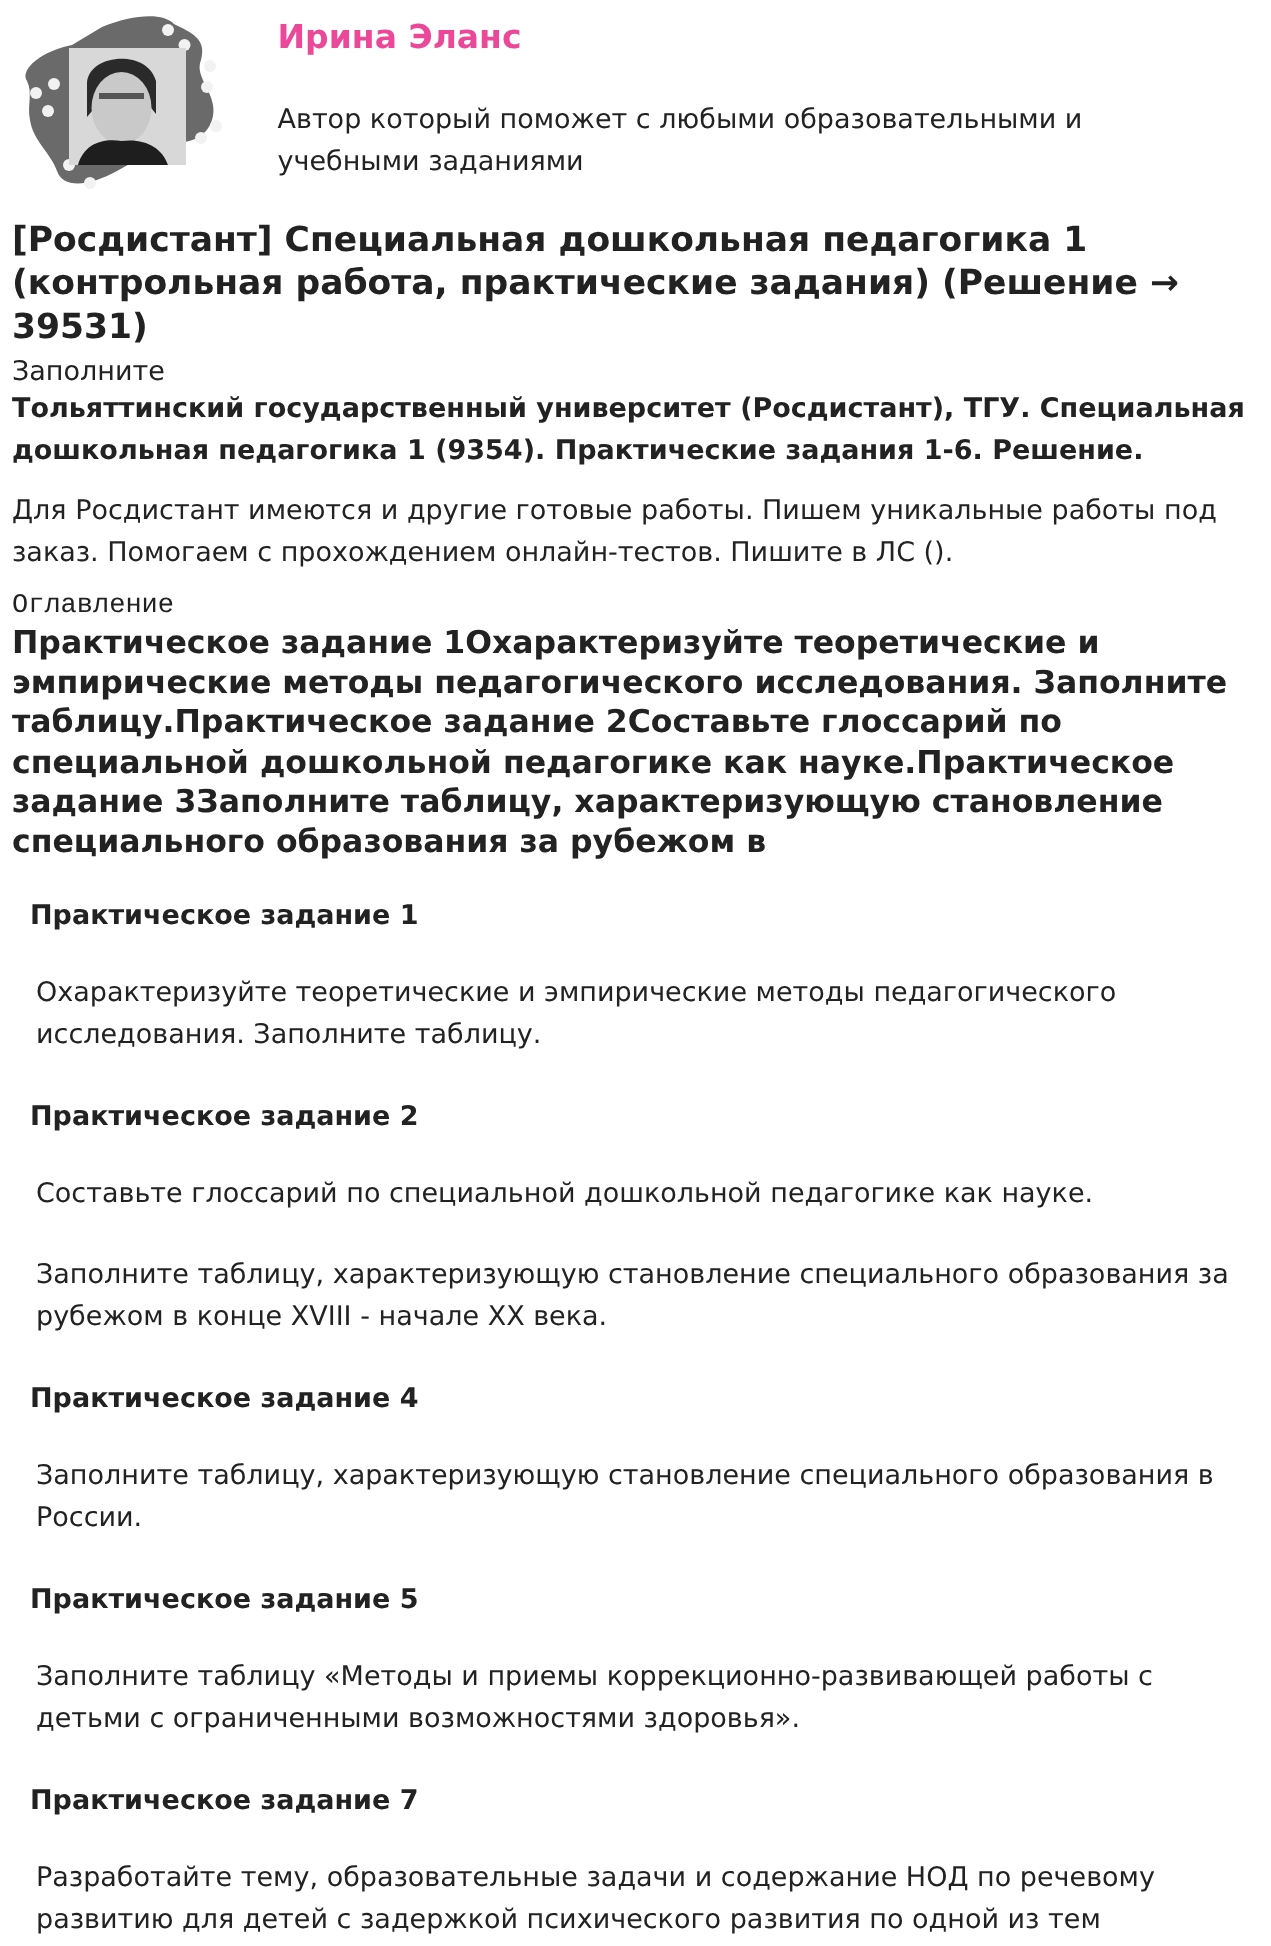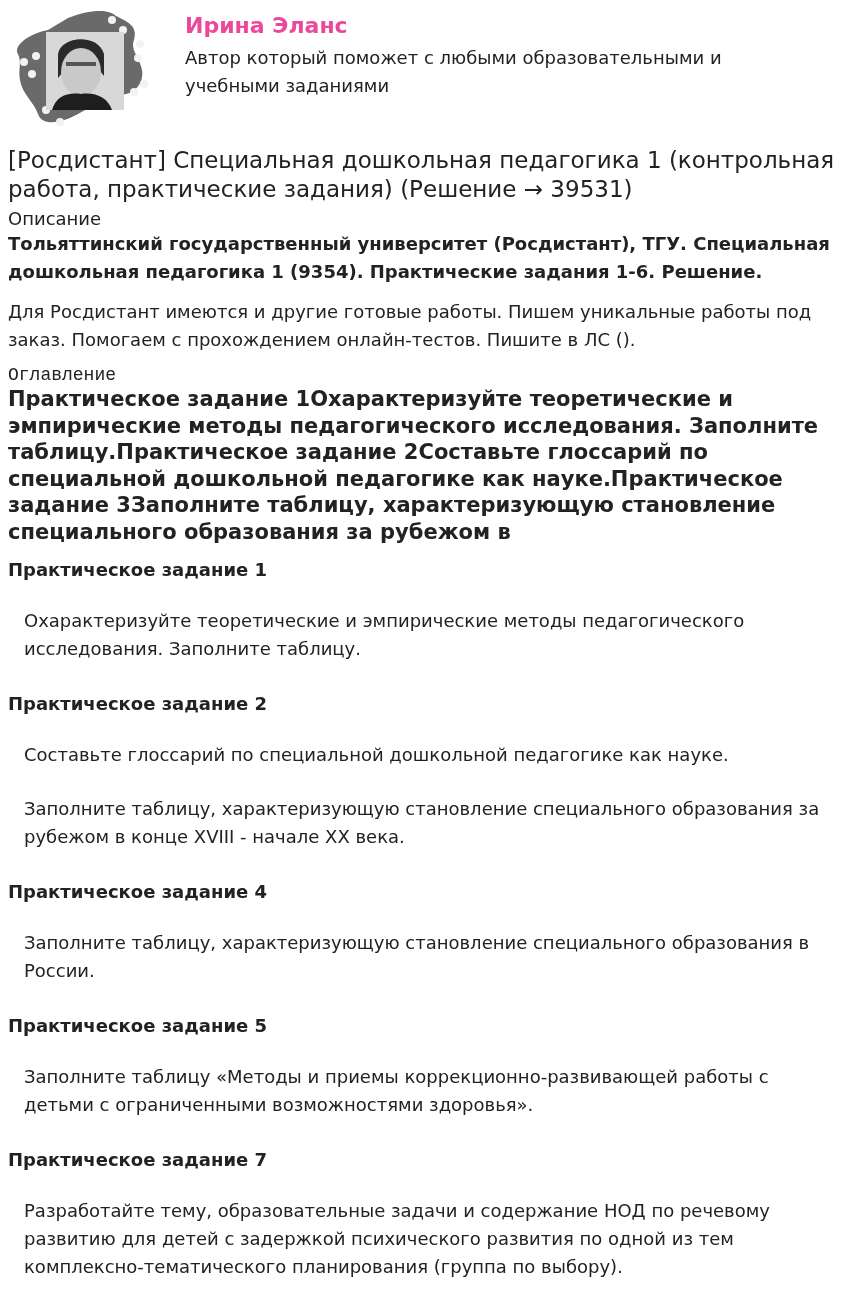--- a/index.html
+++ b/index.html
@@ -35,36 +35,36 @@
       top: 12px;
       font-size: 22px;
       font-weight: bold;
       color: #ec4899;
       line-height: 28px;
       white-space: nowrap;
     }
     .author-desc {
       position: absolute;
       left: 185px;
-      top: 44px;
+      top: 66px;
       width: 620px;
       font-size: 18px;
       line-height: 28px;
       color: #222222;
     }
     .content {
       position: absolute;
       left: 8px;
       top: 146px;
       width: 832px;
     }
     .doc-title {
       font-size: 23px;
       line-height: 29px;
-      font-weight: normal;
+      font-weight: bold;
       color: #222222;
       margin: 0;
     }
     .section-label {
       font-size: 18px;
       line-height: 22px;
       color: #222222;
       margin: 0;
     }
     .label-desc { margin-top: 4px; }
@@ -90,21 +90,21 @@
       margin: 0;
       color: #222222;
     }
     .task {
       margin-top: 0;
     }
     .task-title {
       font-size: 18px;
       line-height: 22px;
       font-weight: bold;
-      margin: 0;
+      margin: 12px;
       padding-top: 14px;
       color: #222222;
     }
     .task-body {
       font-size: 18px;
       line-height: 28px;
       margin: 16px;
       padding-top: 10px;
       color: #222222;
     }
@@ -140,21 +140,21 @@
       <path d="M44 104 C 48 90, 60 86, 73 88 C 88 86, 100 92, 104 104 Z" fill="#1e1e1e"></path>
     </svg>
   </div>
   <div class="author-name">Ирина Эланс</div>
   <div class="author-desc">Автор который поможет с любыми образовательными и учебными заданиями</div>
 </div>
 
 <div class="content">
   <h1 class="doc-title">[Росдистант] Специальная дошкольная педагогика 1 (контрольная работа, практические задания) (Решение → 39531)</h1>
 
-  <div class="section-label label-desc">Описание</div>
+  <div class="section-label label-desc">Заполните</div>
   <p class="desc-bold">Тольяттинский государственный университет (Росдистант), ТГУ. Специальная дошкольная педагогика 1 (9354). Практические задания 1-6. Решение.</p>
 
   <p class="para promo">Для Росдистант имеются и другие готовые работы. Пишем уникальные работы под заказ. Помогаем с прохождением онлайн-тестов. Пишите в ЛС ().</p>
 
   <div class="section-label label-toc">Оглавление</div>
   <p class="toc-text">Практическое задание 1Охарактеризуйте теоретические и эмпирические методы педагогического исследования. Заполните таблицу.Практическое задание 2Составьте глоссарий по специальной дошкольной педагогике как науке.Практическое задание 3Заполните таблицу, характеризующую становление специального образования за рубежом в</p>
 
   <div class="tasks">
     <div class="task">
       <h3 class="task-title">Практическое задание 1</h3>

